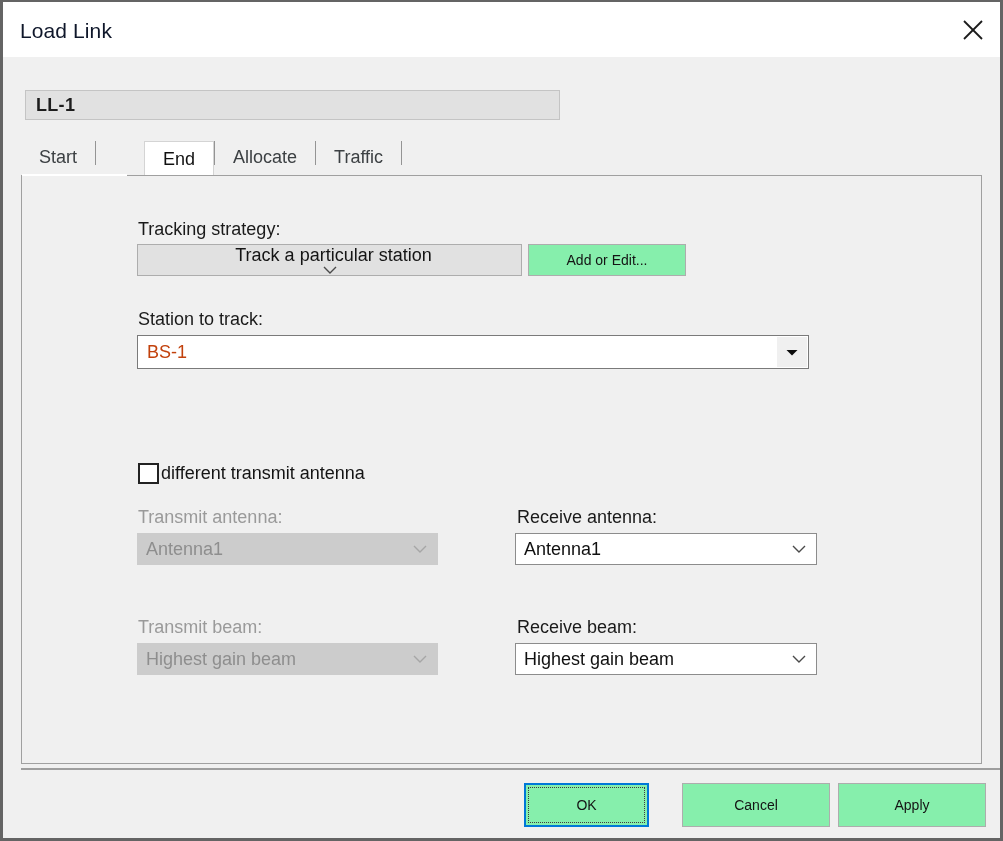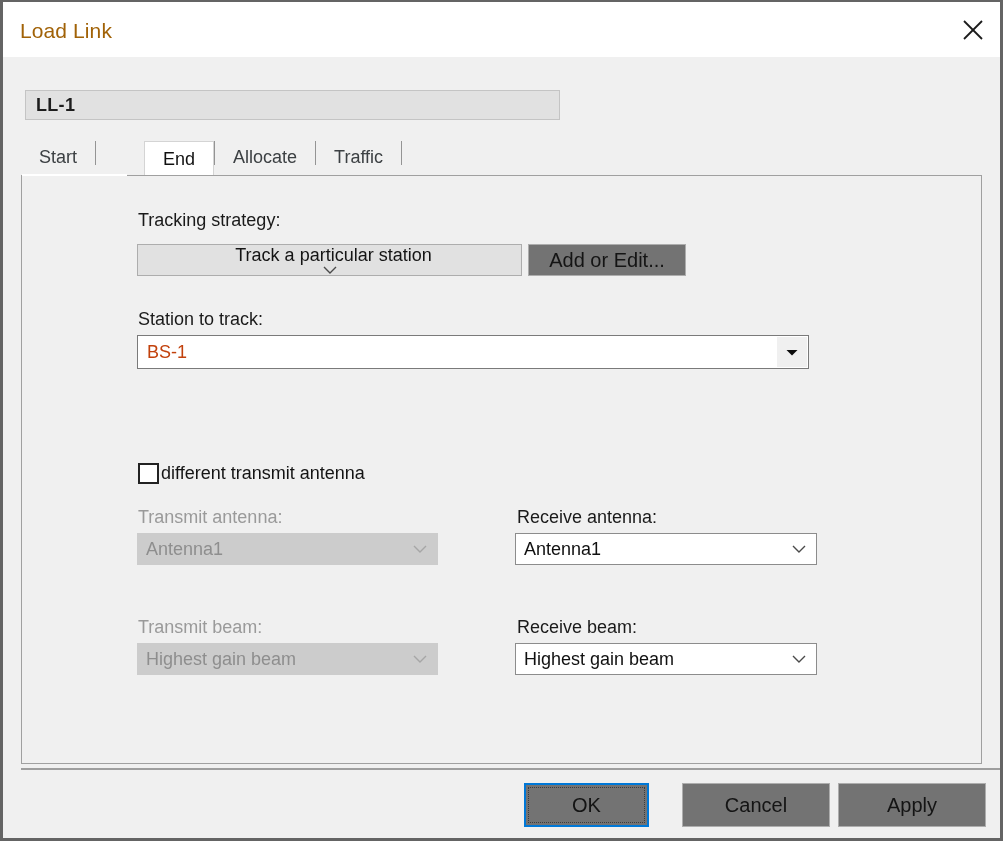--- a/index.html
+++ b/index.html
@@ -32,21 +32,21 @@
     left: 0; top: 0;
     width: 997px;
     height: 55px;
     background: #ffffff;
   }
   .title-text {
     position: absolute;
     left: 17px;
     top: 17px;
     font-size: 21px;
-    color: #a16207;
+    color: #0f172a;
     letter-spacing: 0.1px;
     white-space: nowrap;
   }
   .close-btn {
     position: absolute;
     right: 0px;
     top: 0px;
     width: 55px;
     height: 55px;
     display: flex;
@@ -256,26 +256,26 @@
     font-size: 18px;
     color: #8e8e8e;
     white-space: nowrap;
     overflow: hidden;
   }
 
   
   .btn {
     position: absolute;
     box-sizing: border-box;
-    background: #737373;
+    background: #86efac;
     border: 1px solid #adadad;
     display: flex;
     align-items: center;
     justify-content: center;
-    font-size: 20px;
+    font-size: 14px;
     color: #141414;
     cursor: default;
     white-space: nowrap;
   }
   .btn.default-btn {
     border: 2px solid #0078d7;
   }
   .btn.default-btn .focus-ring {
     position: absolute;
     left: 2px; top: 2px; right: 2px; bottom: 2px;
@@ -353,21 +353,21 @@
       <div class="tab-sep"></div>
       <div class="tab">
         <span>Traffic</span>
       </div>
       <div class="tab-sep"></div>
     </div>
 
     <div class="tab-panel">
       <div class="tab-panel-topcover"></div>
 
-      <div class="lbl" style="left:116px; top:35px;">Tracking strategy:</div>
+      <div class="lbl" style="left:116px; top:44px;">Tracking strategy:</div>
 
       <div class="combo-gray" style="left:115px; top:69px; width:385px;">
         <span class="combo-text">Track a particular station</span>
         <span class="combo-chevron">
           <svg width="14" height="10" viewBox="0 0 14 10">
             <polyline points="1,2 7,8 13,2" fill="none" stroke="#4a4a4a" stroke-width="1.4"></polyline>
           </svg>
         </span>
       </div>
 

